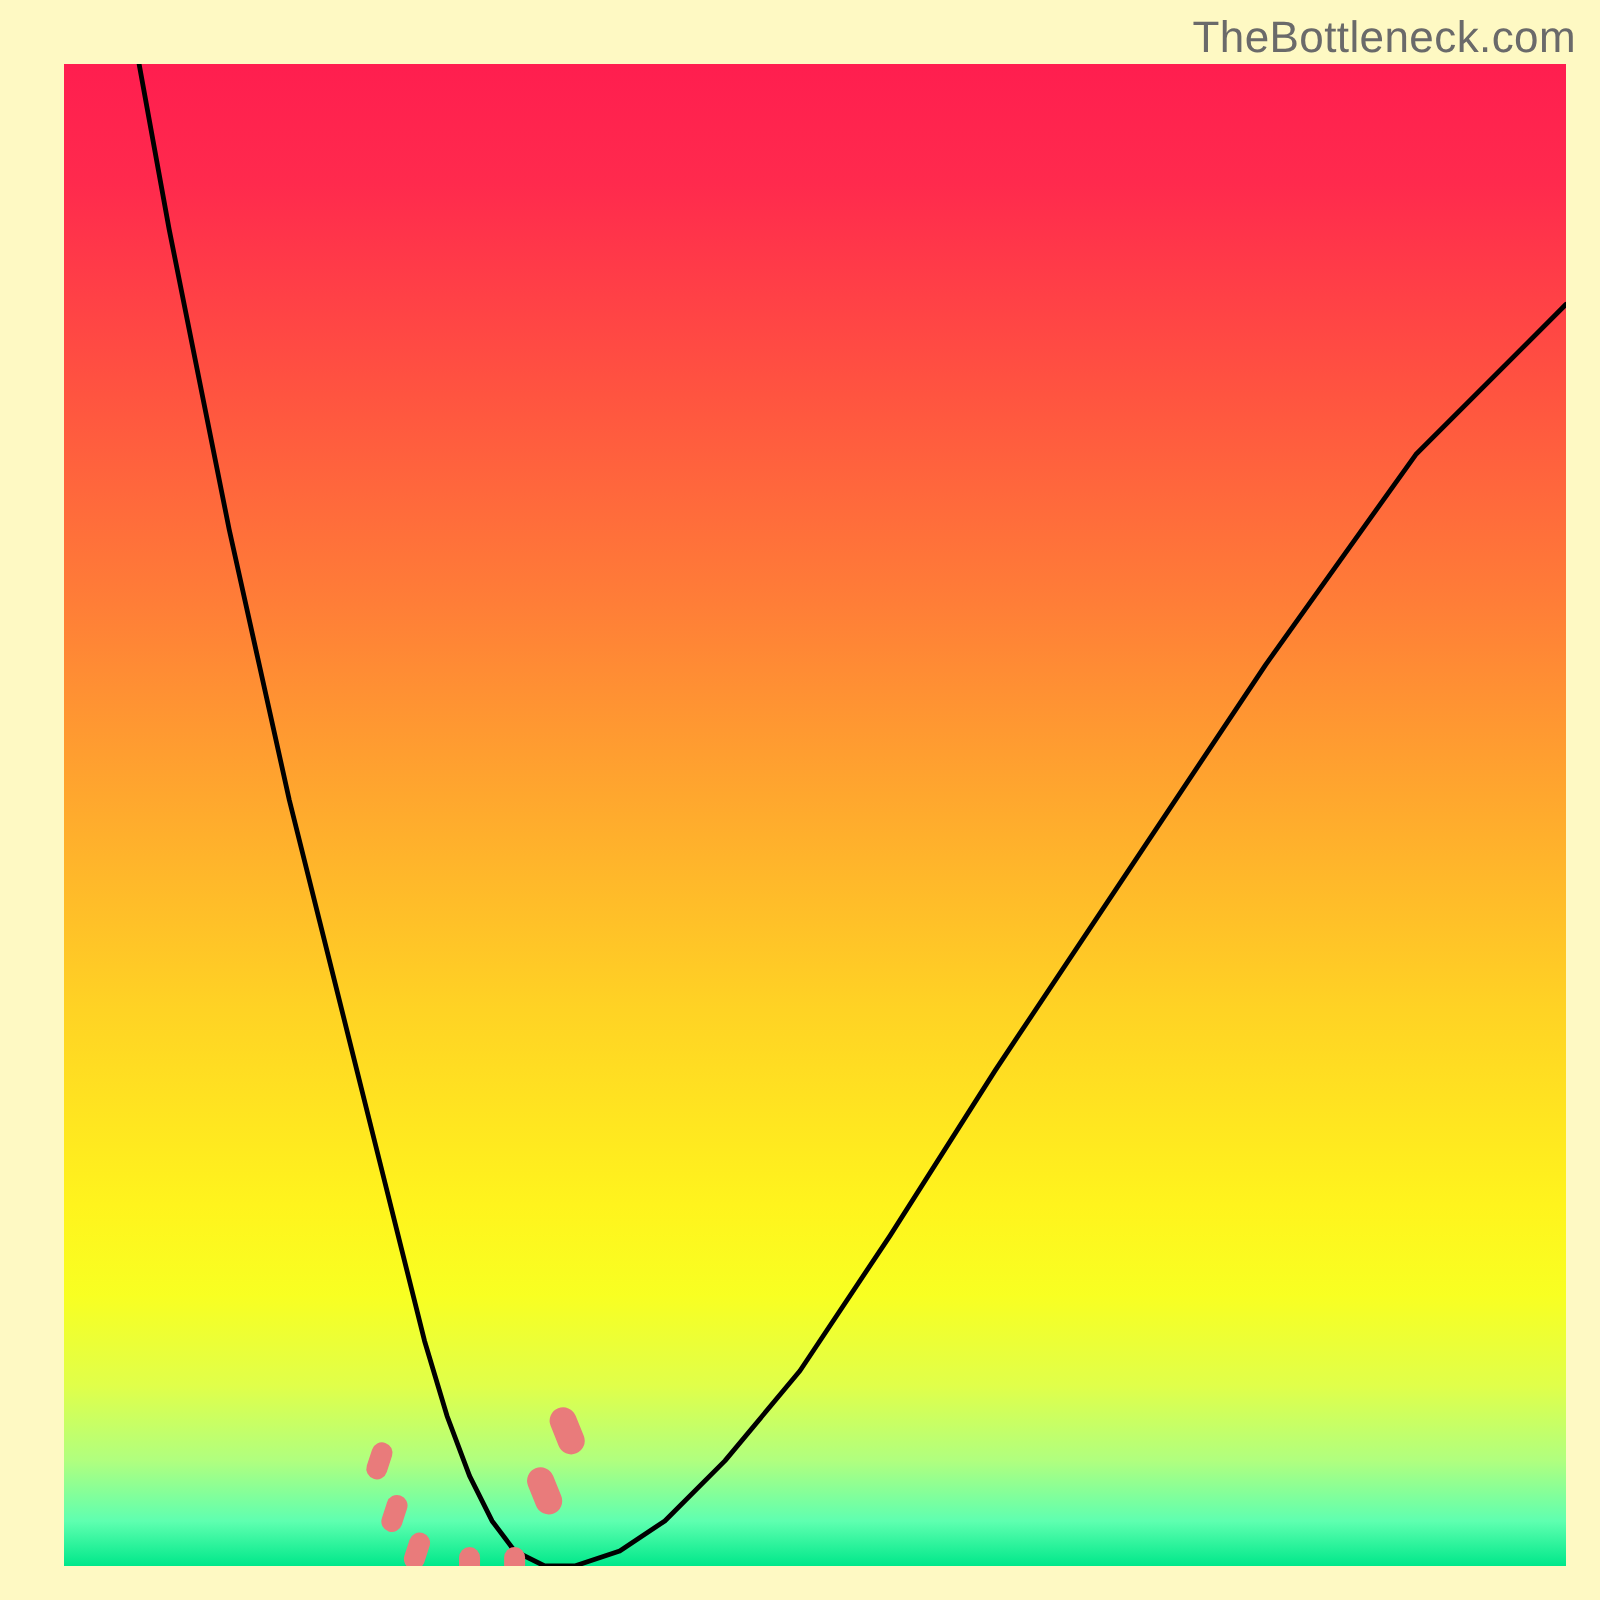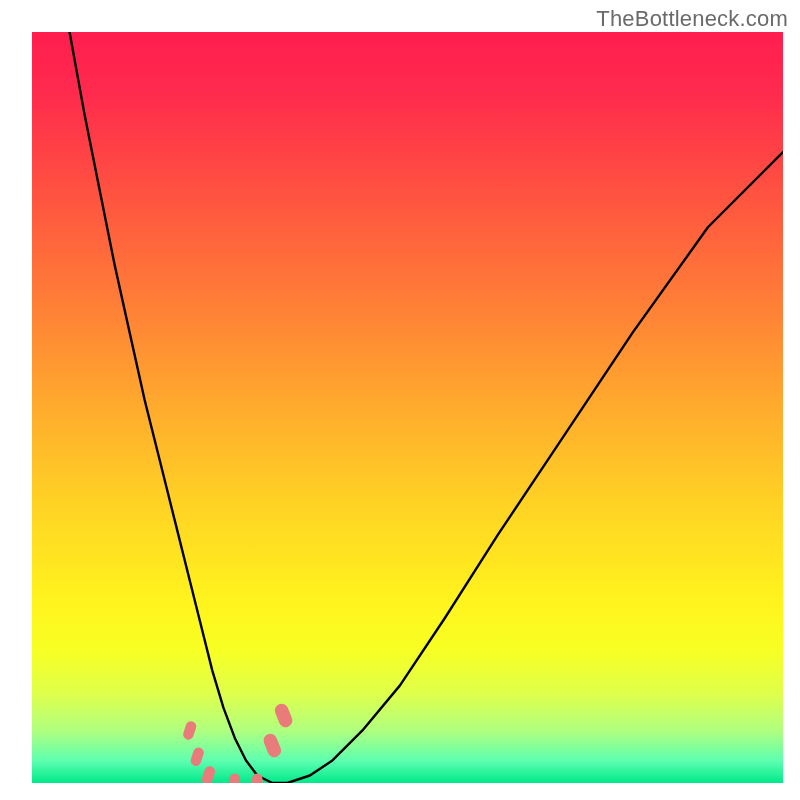--- a/index.html
+++ b/index.html
@@ -10,21 +10,21 @@
     overflow: hidden;
     background: #000;
     font-family: Arial, Helvetica, sans-serif;
   }
   .frame {
     position: absolute;
     left: 0;
     top: 0;
     width: 800px;
     height: 800px;
-    background: #ffffff;
+    background: #fef9c3;
   }
   .plot-area {
     position: absolute;
     left: 32px;
     top: 32px;
     width: 751px;
     height: 751px;
     overflow: hidden;
   }
   .gradient-bg {

